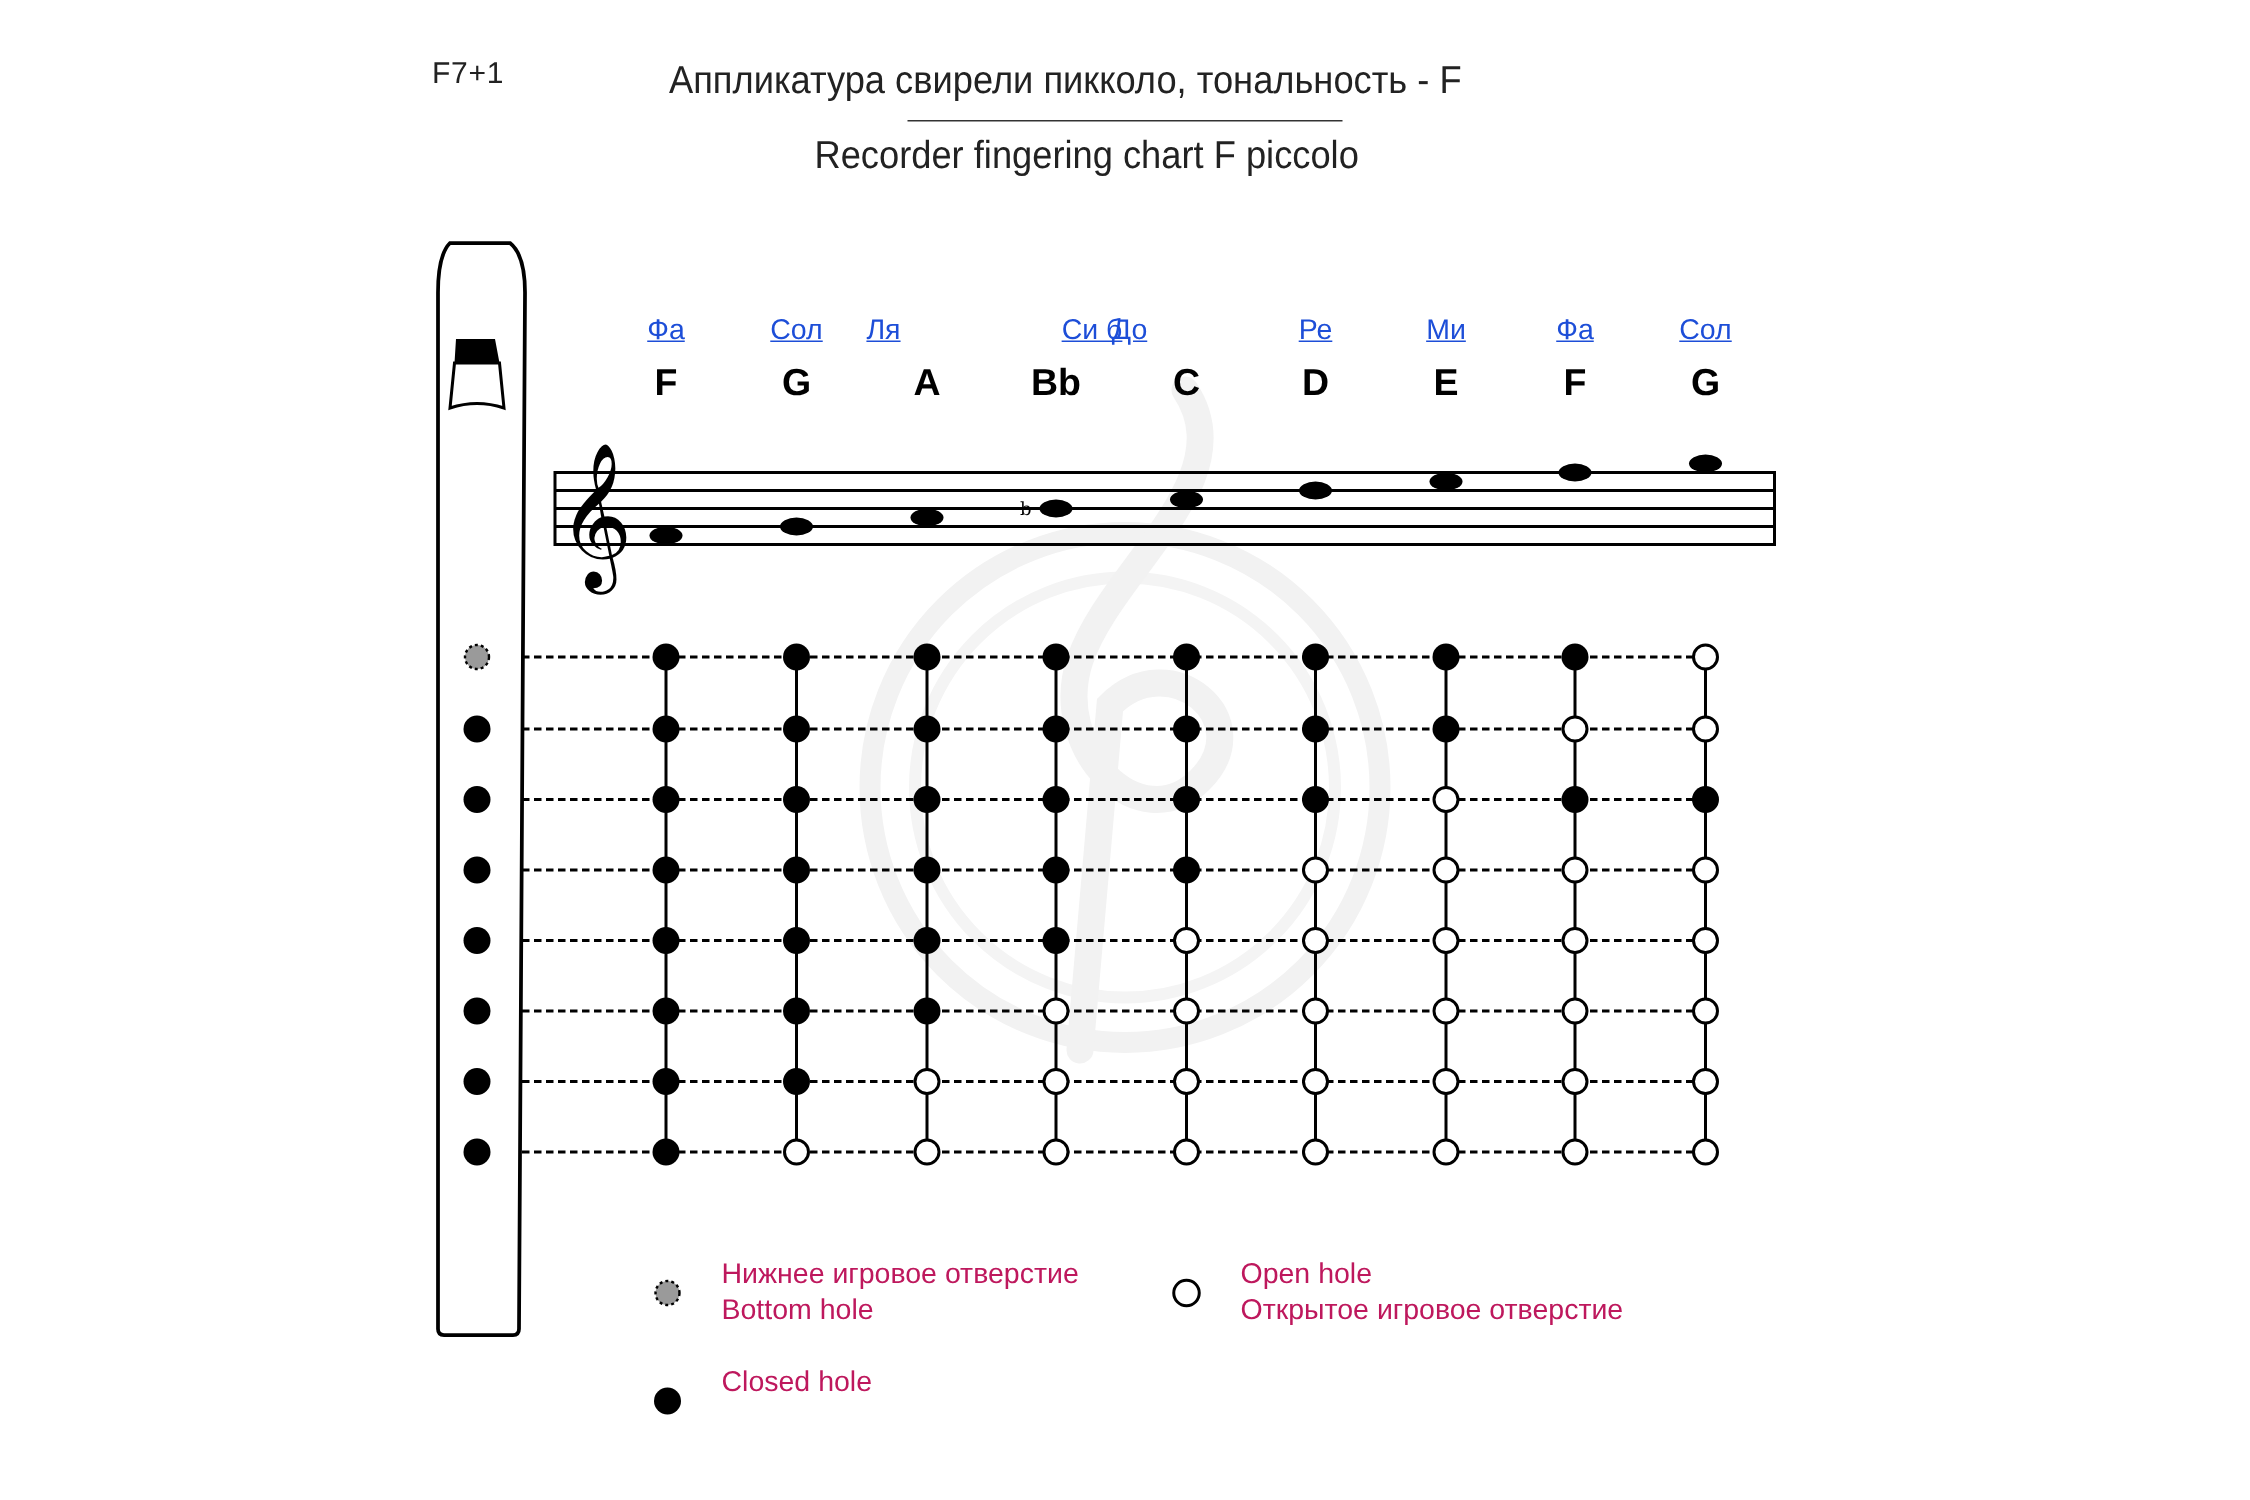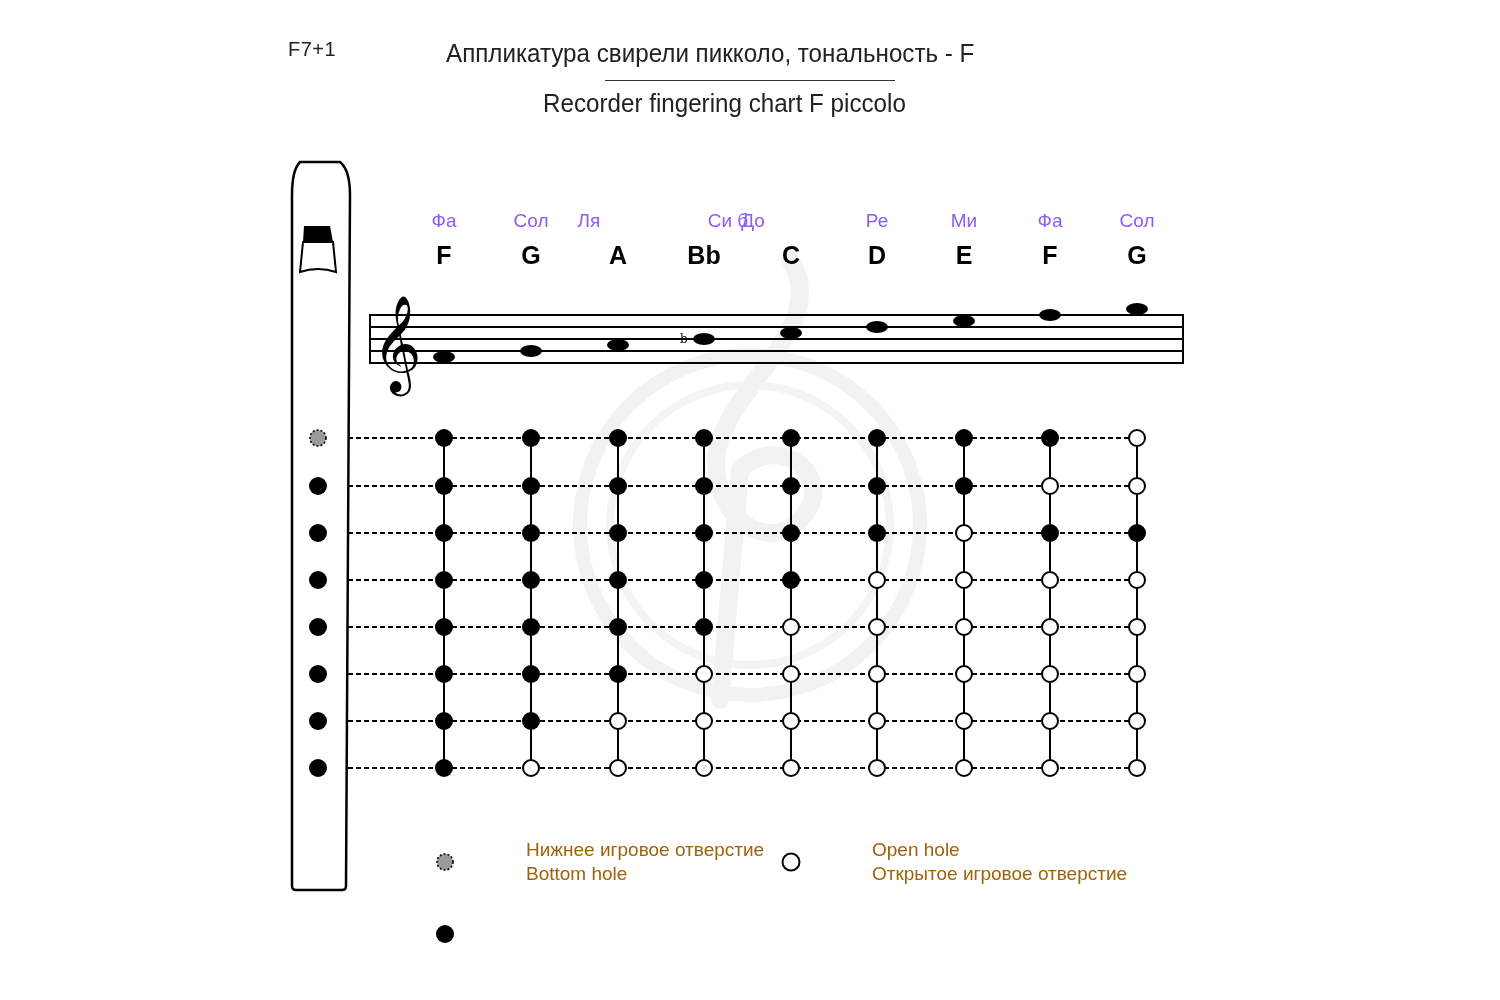--- a/index.html
+++ b/index.html
@@ -3,23 +3,23 @@
 <meta charset="utf-8">
 <style>
   html, body { margin: 0; padding: 0; background: #ffffff; }
   body { width: 1500px; height: 1000px; position: relative; overflow: hidden;
          font-family: "Liberation Sans", "DejaVu Sans", sans-serif; color: #111; }
   .abs { position: absolute; }
   .code { left: 288px; top: 38px; font-size: 20px; color: #222; letter-spacing: 0.5px; }
   .title-ru { left: 446px; top: 38px; font-size: 26px; color: #222; white-space: nowrap; transform: scaleX(0.93); transform-origin: left top; }
   .title-rule { left: 605px; top: 80px; width: 290px; height: 1px; background: #333; }
   .title-en { left: 543px; top: 88px; font-size: 26px; color: #222; white-space: nowrap; transform: scaleX(0.93); transform-origin: left top; }
-  .note-ru { font-size: 19px; color: #8b5cf6; width: 80px; text-align: center; top: 210px; }
+  .note-ru { font-size: 19px; color: #1d4ed8; width: 80px; text-align: center; top: 210px; text-decoration: underline; }
   .note-en { font-size: 25px; font-weight: bold; color: #000; width: 80px; text-align: center; top: 241px; }
-  .legend-text { font-size: 19px; color: #a16207; line-height: 24px; white-space: nowrap; margin-left: 45px; }
+  .legend-text { font-size: 19px; color: #be185d; line-height: 24px; white-space: nowrap; }
   svg { position: absolute; left: 0; top: 0; }
 </style>
 </head>
 <body>
 
 <svg id="canvas" width="1500" height="1000">
   <g id="watermark">
     <circle cx="750" cy="525" r="170" fill="none" stroke="#f2f2f2" stroke-width="14"></circle>
     <circle cx="750" cy="525" r="140" fill="none" stroke="#f4f4f4" stroke-width="8"></circle>
     <path d="M790 260 C 830 320, 740 380, 720 440 C 700 500, 760 560, 800 520 C 840 480, 780 430, 740 470 L 720 700" fill="none" stroke="#f2f2f2" stroke-width="18" stroke-linecap="round"></path>
@@ -189,13 +189,14 @@
 
 <div class="abs legend-text" style="left:481px; top:838px">
   <div>Нижнее игровое отверстие</div>
   <div>Bottom hole</div>
 </div>
 <div class="abs legend-text" style="left:827px; top:838px">
   <div>Open hole</div>
   <div>Открытое игровое отверстие</div>
 </div>
 <div class="abs legend-text" style="left:481px; top:910px">
+  <div>Closed hole</div>
 </div>
 
 </body></html>

